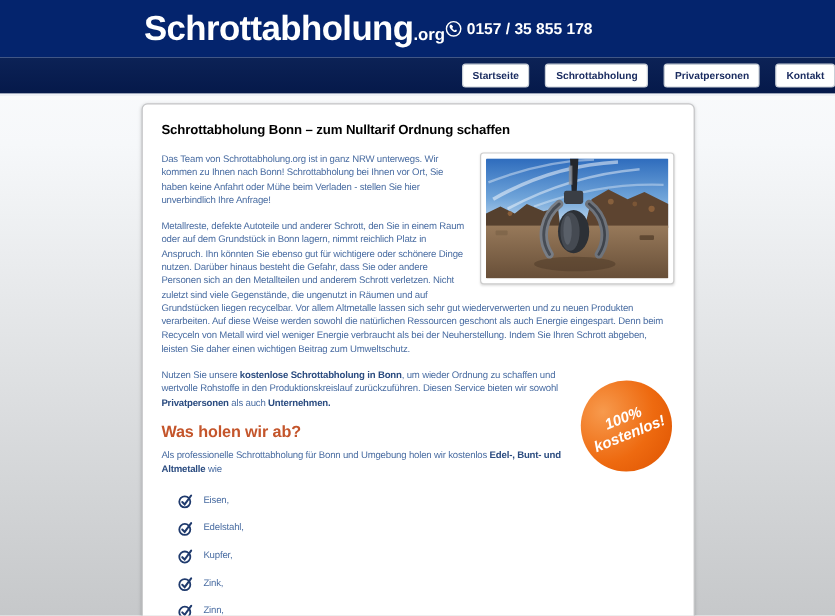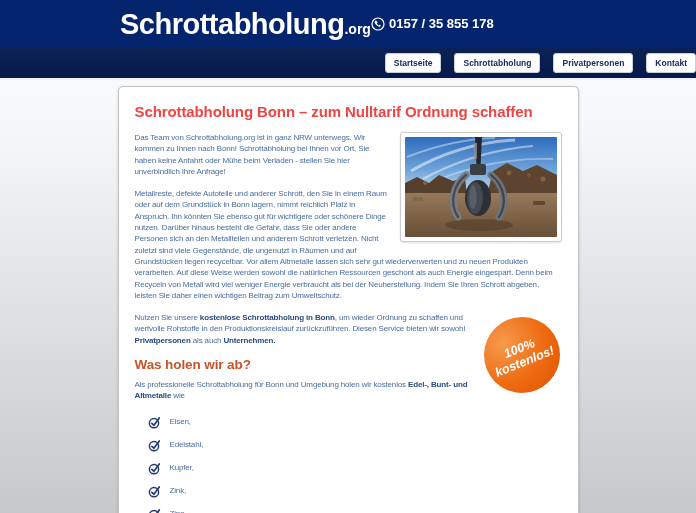--- a/index.html
+++ b/index.html
@@ -35,21 +35,21 @@
     font-family: inherit;
   }
 
   
   .card {
     width: 461px; margin: 6px auto 0; background: #ffffff;
     border: 1px solid #c3c4c6; border-radius: 5px;
     box-shadow: 0 1px 3px rgba(0,0,0,0.18);
     padding: 16px; position: relative; min-height: 500px;
   }
-  h1 { font-size: 15px; color: #ef4444; margin: 0 0 12px; letter-spacing: -0.1px; }
+  h1 { font-size: 11px; color: #000000; margin: 0 0 12px; letter-spacing: -0.1px; }
   h2 { font-size: 13.5px; color: #c4552b; margin: 3px 0 7px; letter-spacing: -0.1px; }
   p, li { font-size: 8px; letter-spacing: -0.15px; line-height: 11.3px; color: #4a6da2; }
   p { margin: 0 0 11px; }
   b { color: #2b4c80; }
 
   .photo-frame {
     float: right; width: 162px; height: 110px; padding: 4px;
     background: #ffffff; border: 1px solid #cccccc; border-radius: 3px;
     margin: 0 0 10px 12px; box-shadow: 0 1px 2px rgba(0,0,0,0.12);
   }

